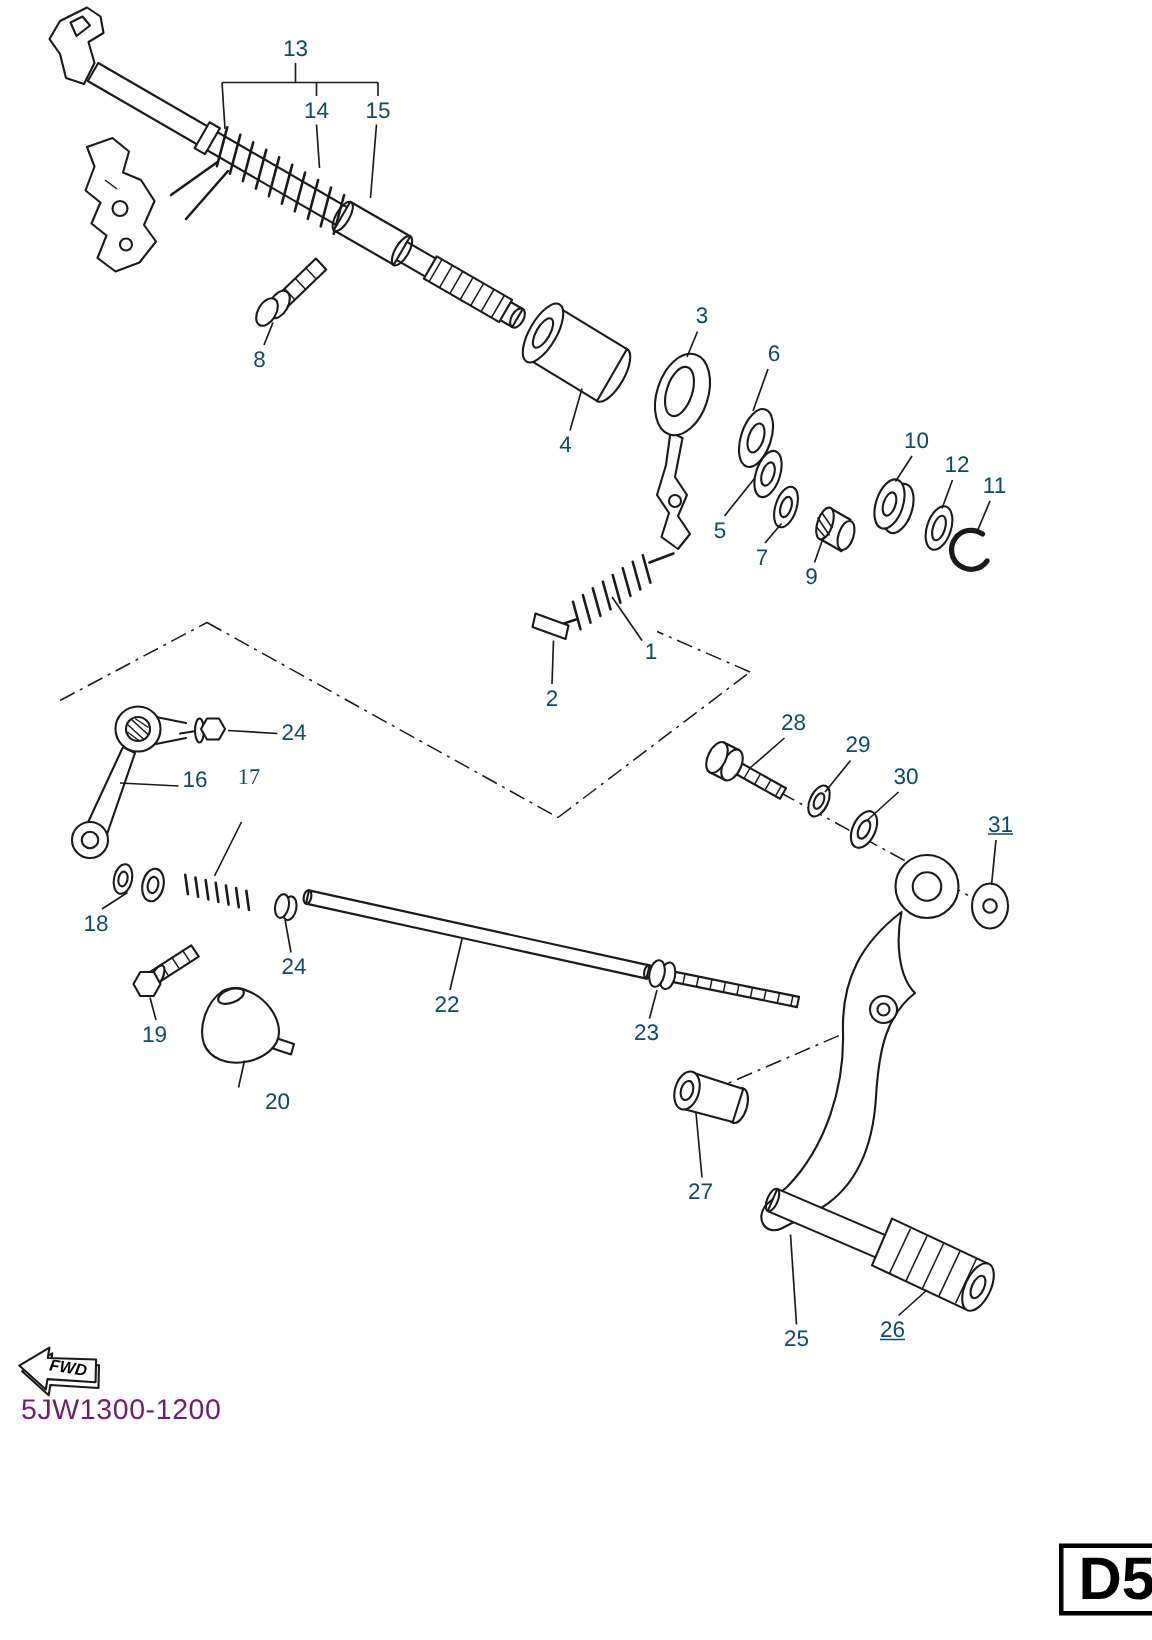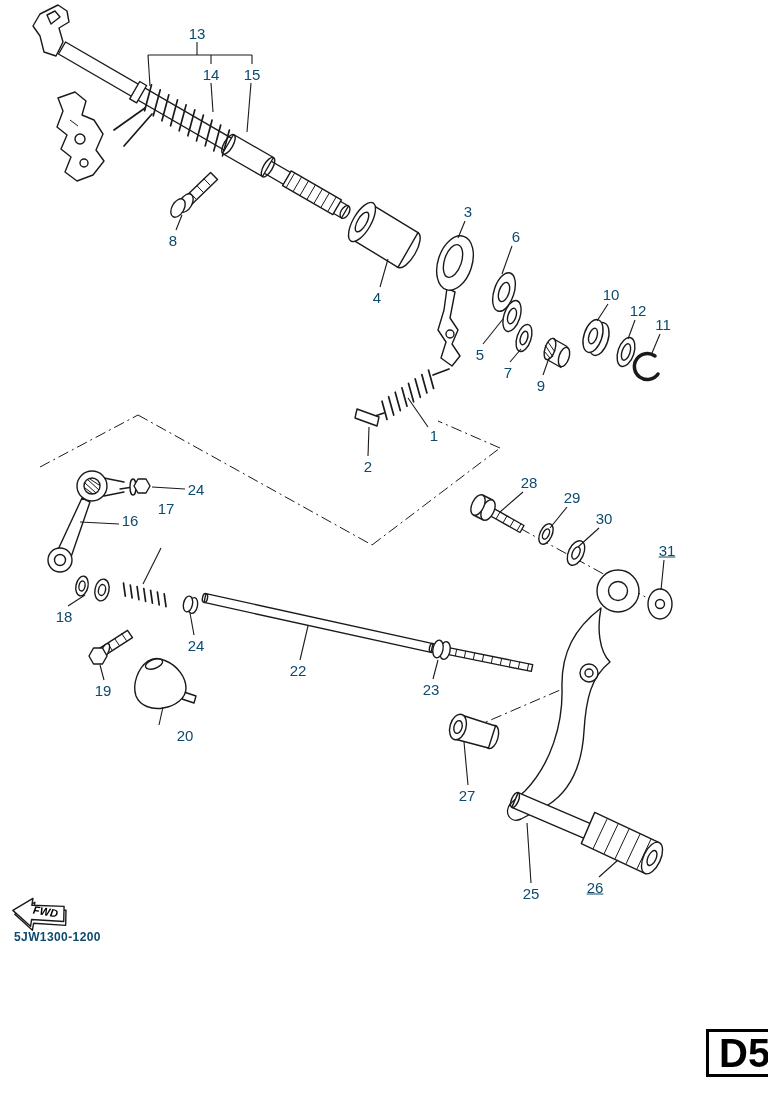--- a/index.html
+++ b/index.html
@@ -6,22 +6,22 @@
   #page{position:relative;width:768px;height:1093px;background:#ffffff;overflow:hidden;
         font-family:"Liberation Sans",sans-serif;}
   #diagram-svg{position:absolute;left:0;top:0;}
   .ink{stroke:#1a1a1a;stroke-width:1.4;fill:none;stroke-linecap:round;stroke-linejoin:round;}
   .ink-fill{stroke:#1a1a1a;stroke-width:1.4;fill:#ffffff;stroke-linejoin:round;}
   .coil{stroke:#1a1a1a;stroke-width:1.7;fill:none;stroke-linecap:round;}
   .hatch{stroke:#1a1a1a;stroke-width:1;fill:none;}
   .leader{stroke:#1a1a1a;stroke-width:1.1;}
   .dash{stroke:#1a1a1a;stroke-width:1;fill:none;stroke-dasharray:11 4 2 4;}
   .callout{position:absolute;transform:translate(-50%,-50%);font-size:15px;line-height:1;color:#0c4a6e;}
-  #code-label{position:absolute;left:14px;top:930px;font-size:12px;font-weight:bold;
-              letter-spacing:.4px;color:#0c4a6e;}
+  #code-label{position:absolute;left:14px;top:930px;font-size:19px;font-weight:normal;
+              letter-spacing:.4px;color:#701a75;}
   #page-code-box{position:absolute;left:706px;top:1029px;width:84px;height:48px;box-sizing:border-box;
                  border:3px solid #000;display:flex;align-items:center;padding-left:10px;
                  font-size:40px;font-weight:bold;color:#000;background:#fff;}
   .fwd-text{font-family:"Liberation Sans",sans-serif;font-style:italic;font-weight:bold;
             font-size:11px;fill:#000;stroke:none;}
 </style>
 </head>
 <body>
 
 <div id="page">
@@ -351,21 +351,21 @@
       <div class="callout" style="left: 508px; top: 372px;">7</div>
       <div class="callout" style="left: 173px; top: 240px;">8</div>
       <div class="callout" style="left: 541px; top: 385px;">9</div>
       <div class="callout" style="left: 611px; top: 294px;">10</div>
       <div class="callout" style="left: 663px; top: 324px;">11</div>
       <div class="callout" style="left: 638px; top: 310px;">12</div>
       <div class="callout" style="left: 197px; top: 33px;">13</div>
       <div class="callout" style="left: 211px; top: 74px;">14</div>
       <div class="callout" style="left: 252px; top: 74px; text-align: right;">15</div>
       <div class="callout" style="left: 130px; top: 520px;">16</div>
-      <div class="callout" style="left: 166px; top: 508px;">17</div>
+      <div class="callout" style="left: 166px; top: 519px; font-family: Liberation Serif, serif;">17</div>
       <div class="callout" style="left: 64px; top: 616px;">18</div>
       <div class="callout" style="left: 103px; top: 690px;">19</div>
       <div class="callout" style="left: 159px; top: 735px; margin-left: 26px;">20</div>
       <div class="callout" style="left: 196px; top: 489px;">24</div>
       <div class="callout" style="left: 298px; top: 670px;">22</div>
       <div class="callout" style="left: 431px; top: 689px;">23</div>
       <div class="callout" style="left: 196px; top: 645px;">24</div>
       <div class="callout" style="left: 531px; top: 893px;">25</div>
       <div class="callout" style="left: 595px; top: 887px; text-decoration: underline;">26</div>
       <div class="callout" style="left: 467px; top: 795px;">27</div>

